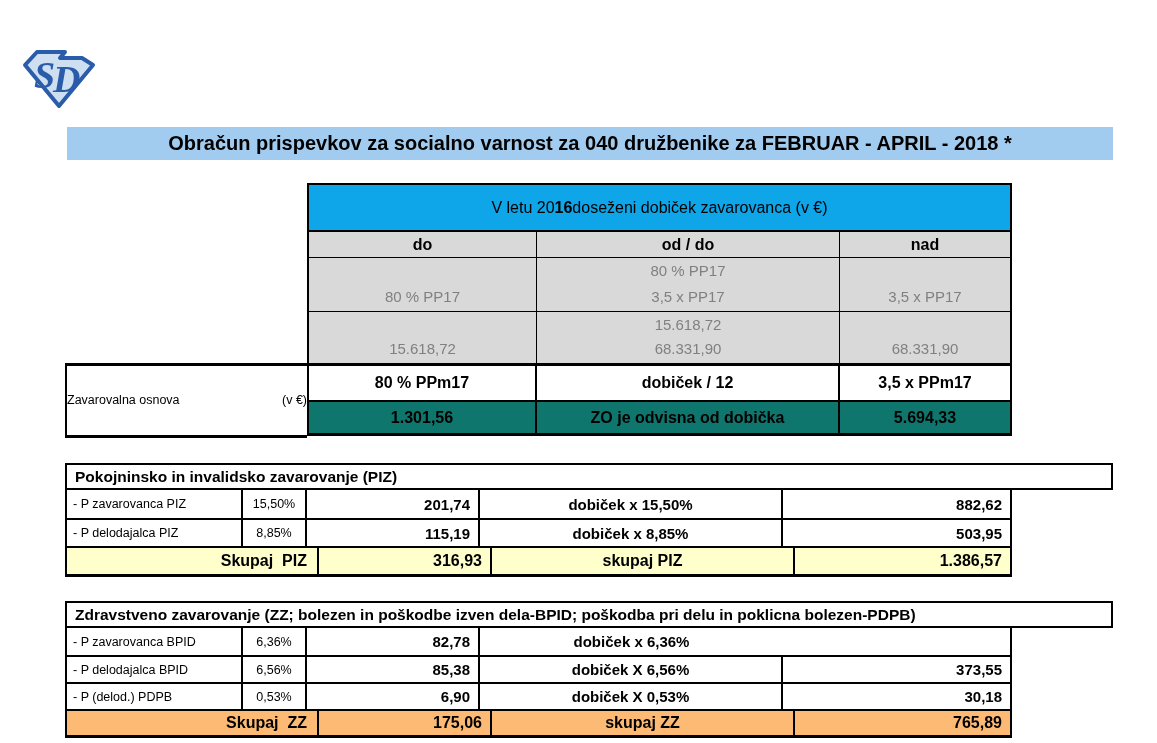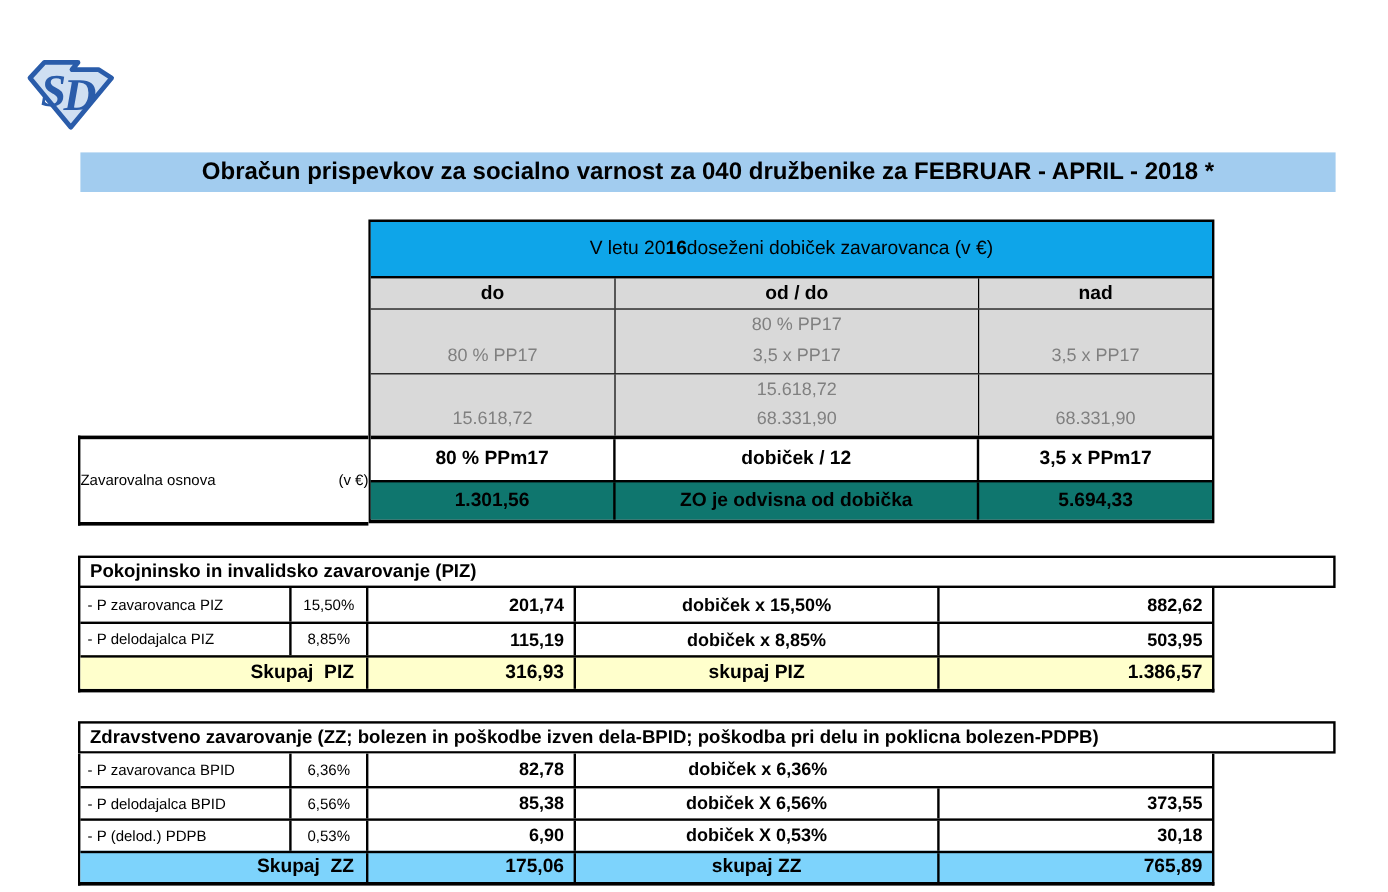--- a/index.html
+++ b/index.html
@@ -25,21 +25,21 @@
     border:2px solid #000;border-bottom-width:3px;background:#fff;
   }
   .tt-header{
     height:45px;background:#d9d9d9;display:flex;align-items:center;justify-content:center;
     font-size:16px;
   }
   .tt-header .b{font-weight:bold;}
   .tt-row{display:flex;}
   .tt .cell{border-right:1px solid #000;display:flex;}
   .tt .cell:last-child{border-right:none;}
-  .tt .ta{width:204px;}
+  .tt .ta{width:228px;}
   .tt .tb{width:303px;}
   .tt .tc{flex:1;}
   .tt-cols{height:27px;background:#d9d9d9;border-top:2px solid #000;font-weight:bold;font-size:16px;}
   .tt-cols .cell{align-items:center;justify-content:center;}
   .tt-pp{height:54px;border-top:1px solid #000;}
   .tt-num{height:52px;border-top:1px solid #000;}
   .tt-pp,.tt-num{background:#d9d9d9;color:#808080;font-size:15px;}
   .gcell-bot{align-items:flex-end !important;justify-content:center !important;padding-bottom:6px;}
   .gcell-two{flex-direction:column;align-items:center !important;justify-content:space-between !important;padding:4px 0 6px;}
   .tt-formula{height:37px;border-top:3px solid #000;font-weight:bold;font-size:16px;background:#fff;}
@@ -69,21 +69,21 @@
   .srow{display:flex;height:28px;border-top:2px solid #000;}
   .srow:first-child{border-top:none;}
   .zz .srow{height:27px;}
   .c{display:flex;align-items:center;border-right:2px solid #000;}
   .c:last-child{border-right:none;}
   .c.lbl{width:176px;font-size:12.5px;padding-left:6px;}
   .c.pct{width:64px;justify-content:center;font-size:12.5px;}
   .c.vala{width:173px;justify-content:flex-end;padding-right:8px;font-weight:bold;font-size:15px;}
   .c.form{width:303px;justify-content:center;font-weight:bold;font-size:15px;}
   .c.valc{flex:1;justify-content:flex-end;padding-right:8px;font-weight:bold;font-size:15px;}
-  .srow.total{background:#ffffcc;height:28px;}
+  .srow.total{background:#ffffcc;height:28px;padding-left:12px;}
   .zz .srow.total{height:26px;}
   .srow.total .merged{width:240px;justify-content:flex-end;padding-right:10px;font-weight:bold;font-size:16px;white-space:pre;}
   .srow.total .vala,.srow.total .form,.srow.total .valc{font-size:16px;}
 </style>
 </head>
 <body>
 
 <div id="canvas">
 
   <svg class="logo" viewBox="0 0 78 62" aria-hidden="true">
@@ -183,21 +183,21 @@
       <div class="c form">dobiček X 6,56%</div>
       <div class="c valc">373,55</div>
     </div>
     <div class="srow">
       <div class="c lbl">- P (delod.) PDPB</div>
       <div class="c pct">0,53%</div>
       <div class="c vala">6,90</div>
       <div class="c form">dobiček X 0,53%</div>
       <div class="c valc">30,18</div>
     </div>
-    <div class="srow total" style="background: #7dd3fc;">
+    <div class="srow total" style="background: #fdba74;">
       <div class="c merged">Skupaj  ZZ</div>
       <div class="c vala">175,06</div>
       <div class="c form">skupaj ZZ</div>
       <div class="c valc">765,89</div>
     </div>
   </div>
 
 </div>
 
 </body></html>

